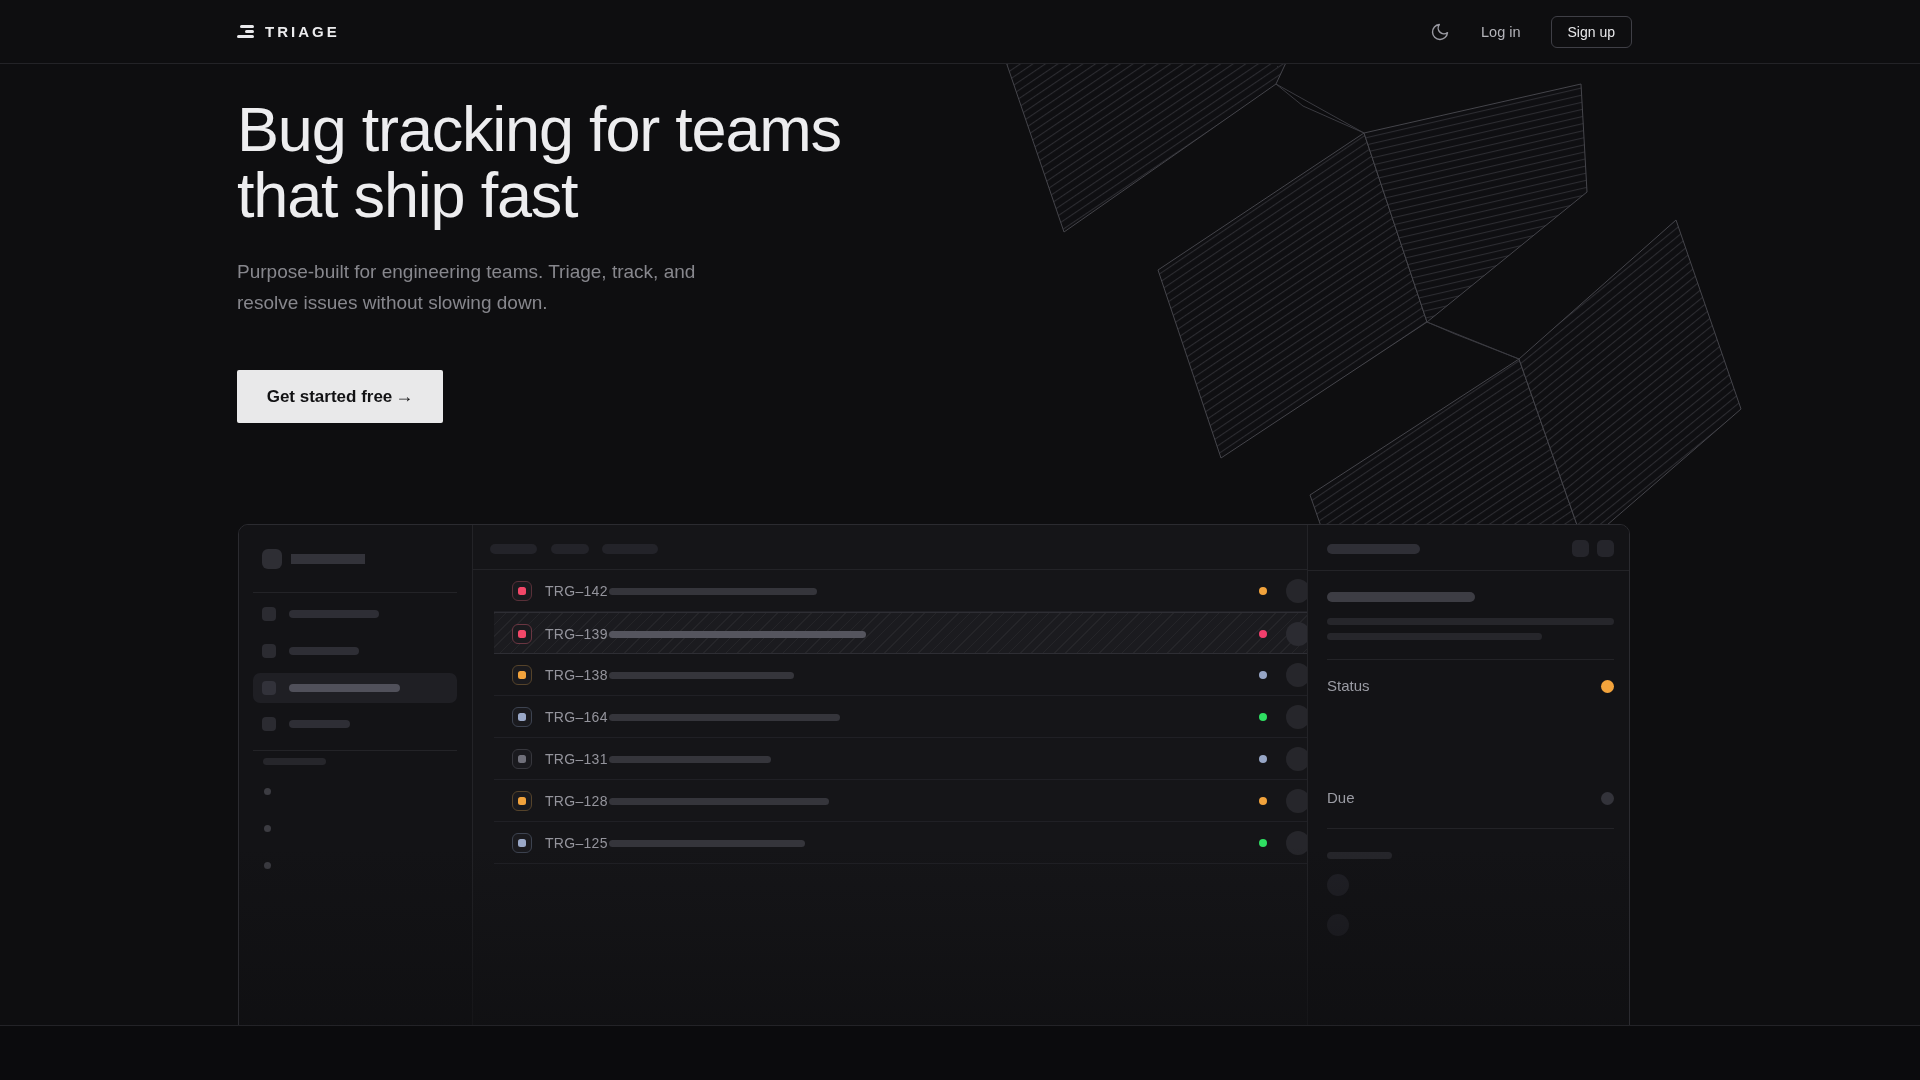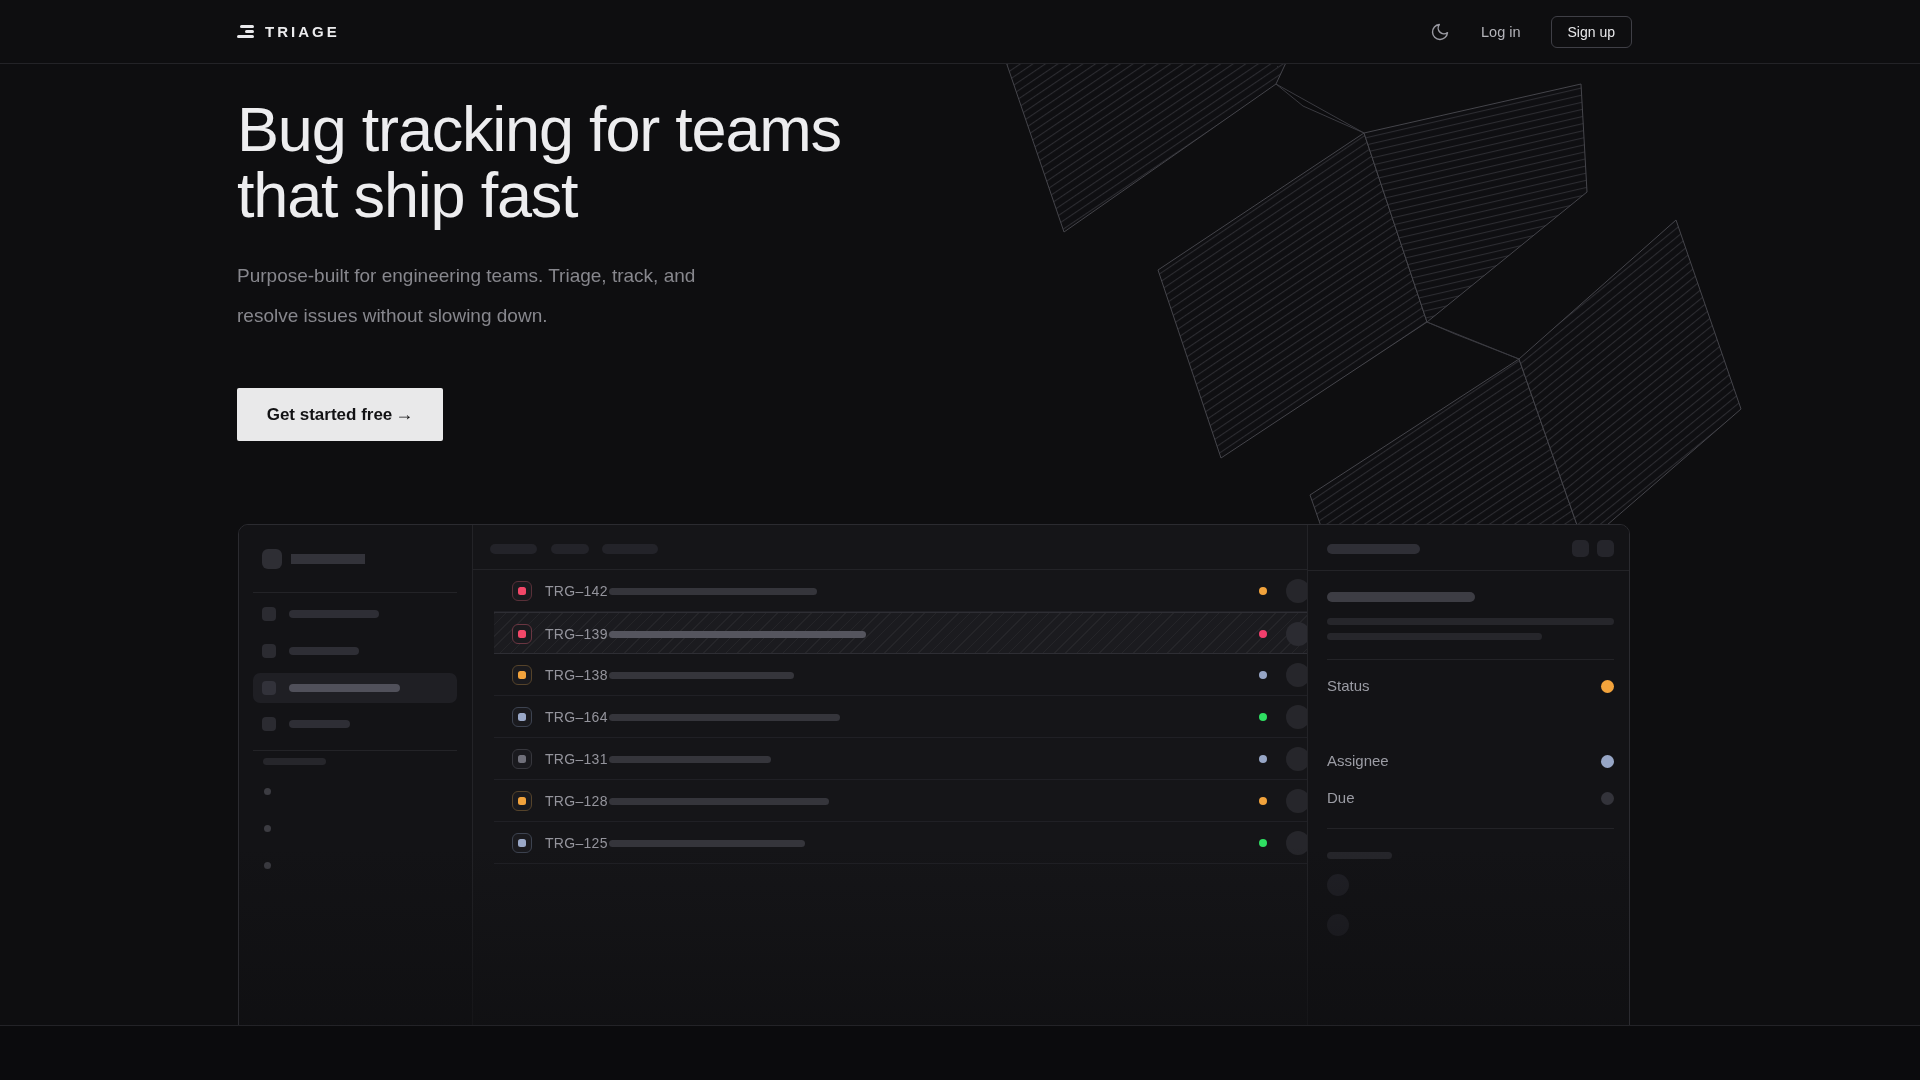--- a/index.html
+++ b/index.html
@@ -21,21 +21,21 @@
   .moon-btn{width:22px;height:22px;display:flex;align-items:center;justify-content:center;cursor:pointer;}
   .nav-login{font-size:14.5px;color:#b4b4ba;cursor:pointer;}
   .nav-signup{height:32px;padding:0 16px;border:1px solid #3f3f46;border-radius:6px;
               display:flex;align-items:center;font-size:14px;color:#e8e8ea;cursor:pointer;background:transparent;}
 
   
   .hero-clip{position:absolute;left:0;top:0;width:1920px;height:1025px;overflow:hidden;}
   #ribbon{position:absolute;left:0;top:0;z-index:1;}
   .hero-copy{position:absolute;left:237px;top:96px;z-index:2;}
   .hero-title{margin:0;font-size:63px;line-height:66px;font-weight:500;letter-spacing:-1.2px;color:#ededef;}
-  .hero-sub{margin:28px 0 0 0;max-width:480px;font-size:19px;line-height:40px;color:#87878d;}
+  .hero-sub{margin:28px 0 0 0;max-width:480px;font-size:19px;line-height:31px;color:#87878d;}
   .cta{margin-top:52px;width:206px;height:53px;background:#e9e9ea;border:none;border-radius:2px;
        display:flex;align-items:center;justify-content:center;gap:3px;cursor:pointer;}
   .cta-label{font-size:17px;font-weight:700;color:#121214;}
   .cta-arrow{font-size:18px;color:#121214;}
 
   
   #mock{position:absolute;left:238px;top:524px;width:1392px;height:552px;z-index:3;
         background:#151518;border:1px solid #2b2b30;border-radius:10px;box-sizing:border-box;overflow:hidden;}
   
   .m-sidebar{position:absolute;left:0;top:0;width:233px;height:100%;background:#131316;border-right:1px solid #232327;}
@@ -247,24 +247,20 @@
         </div>
         <div class="p-title"></div>
         <div class="p-line" style="top:93px;width:287px"></div>
         <div class="p-line" style="top:108px;width:215px"></div>
         <div class="p-div" style="top:134px"></div>
 
         <div class="p-field" style="top:146px">
           <span class="p-field-label">Status</span>
           <span class="p-field-dot" style="background: rgb(242, 163, 60);"></span>
         </div>
-        <div class="p-field" style="top:221px">
-          <span class="p-field-label">Assignee</span>
-          <span class="p-field-dot" style="background: rgb(151, 166, 198);"></span>
-        </div>
         <div class="p-field" style="top:258px">
           <span class="p-field-label">Due</span>
           <span class="p-field-dot" style="background: rgb(51, 51, 58);"></span>
         </div>
 
         <div class="p-div" style="top:303px"></div>
         <div class="p-label-bar"></div>
         <div class="p-avatar" style="top:349px"></div>
         <div class="p-avatar" style="top:389px"></div>
       </div>

